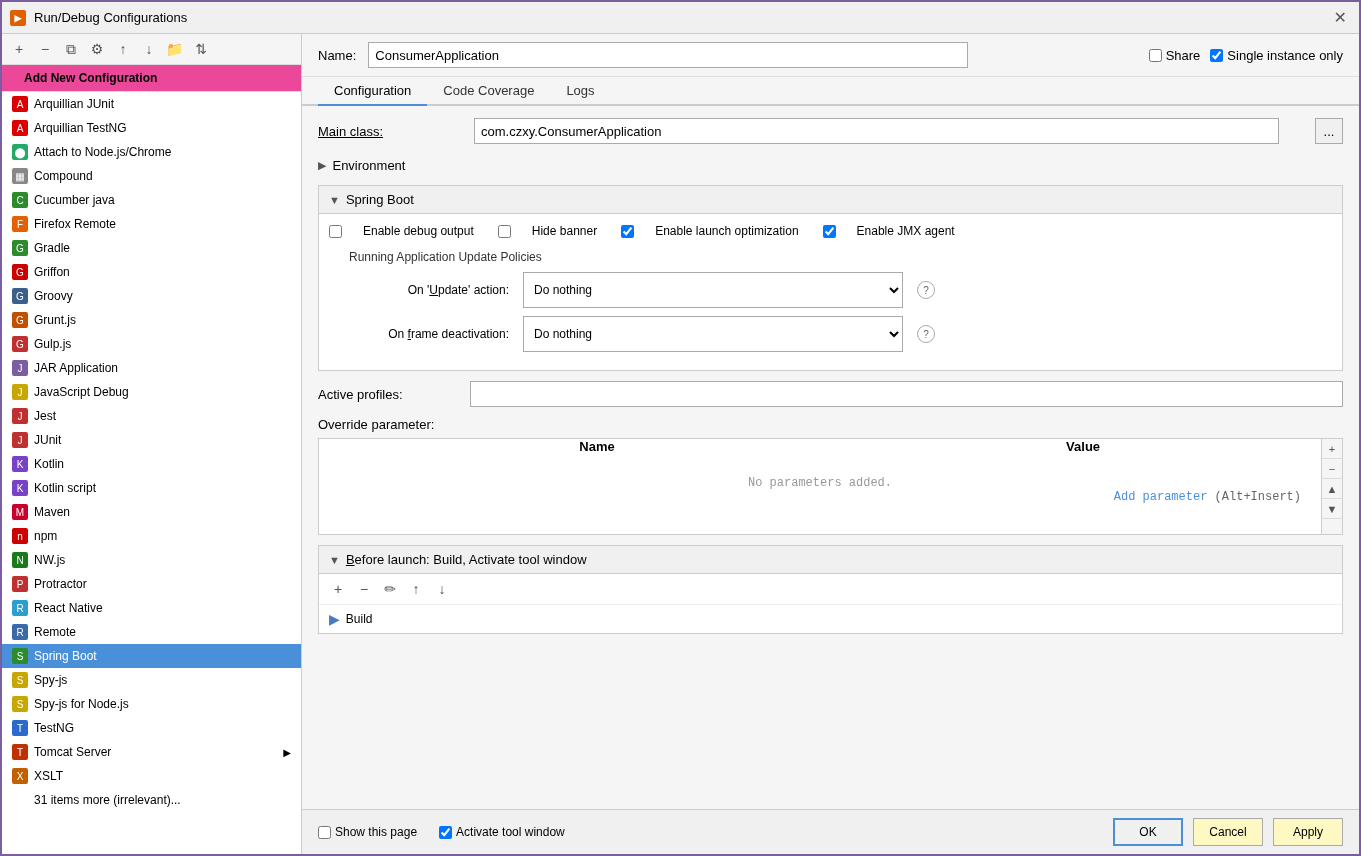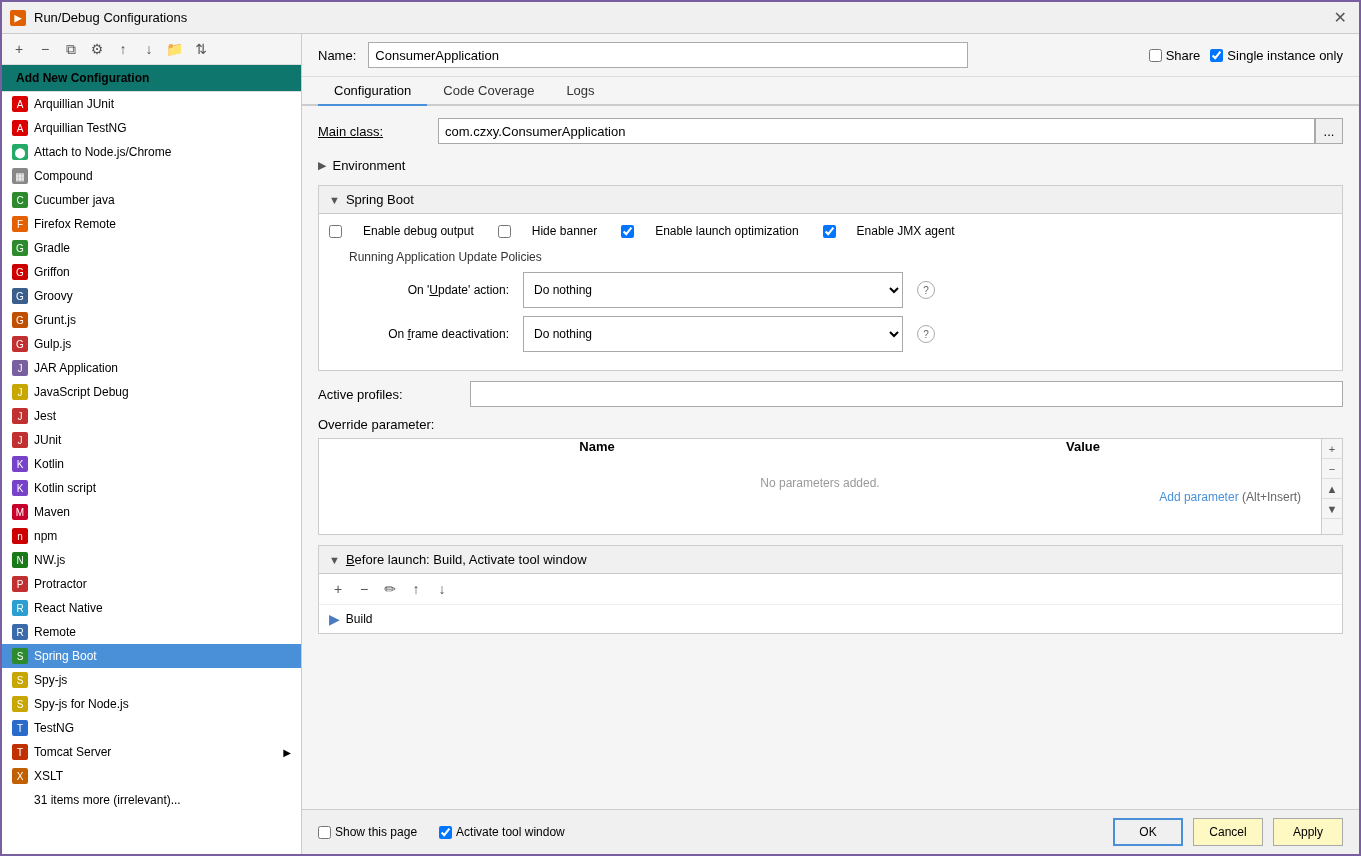--- a/index.html
+++ b/index.html
@@ -72,23 +72,23 @@
     }
     .toolbar-btn {
       width: 22px; height: 22px;
       border: none; background: transparent;
       cursor: pointer;
       display: flex; align-items: center; justify-content: center;
       font-size: 14px; color: #555;
       border-radius: 2px;
     }
     .add-new-config {
-      background: #0f766e;
+      background: #ec4899;
       border-bottom: 1px solid #ddd;
-      padding: 6px 14px;
+      padding: 6px 22px;
       font-weight: bold;
       font-size: 12px;
       color: #000;
       cursor: pointer;
     }
     .config-list {
       flex: 1;
       overflow-y: auto;
     }
     .config-item {
@@ -172,20 +172,21 @@
     .right-body {
       flex: 1;
       overflow-y: auto;
       padding: 12px 16px;
       background: #f5f5f5;
     }
     .section-row {
       display: flex;
       align-items: center;
       margin-bottom: 10px;
+      gap: 36px;
     }
     .section-label {
       font-size: 13px;
       min-width: 120px;
       text-decoration: underline;
     }
     .main-class-input {
       flex: 1;
       height: 26px;
       border: 1px solid #aaa;
@@ -283,20 +284,21 @@
       border: 1px solid #aaa;
       background: #fff;
       padding: 2px 6px;
     }
     .override-params-label { font-size: 13px; margin-bottom: 6px; }
     .params-empty {
       text-align: center;
       padding: 20px;
       color: #999;
       font-size: 12px;
+      font-family: Liberation Mono, monospace;
     }
     .add-param-link {
       color: #4a90d9;
       cursor: pointer;
       font-size: 12px;
       text-decoration: none;
       display: block;
       text-align: right;
       padding-bottom: 8px;
     }

